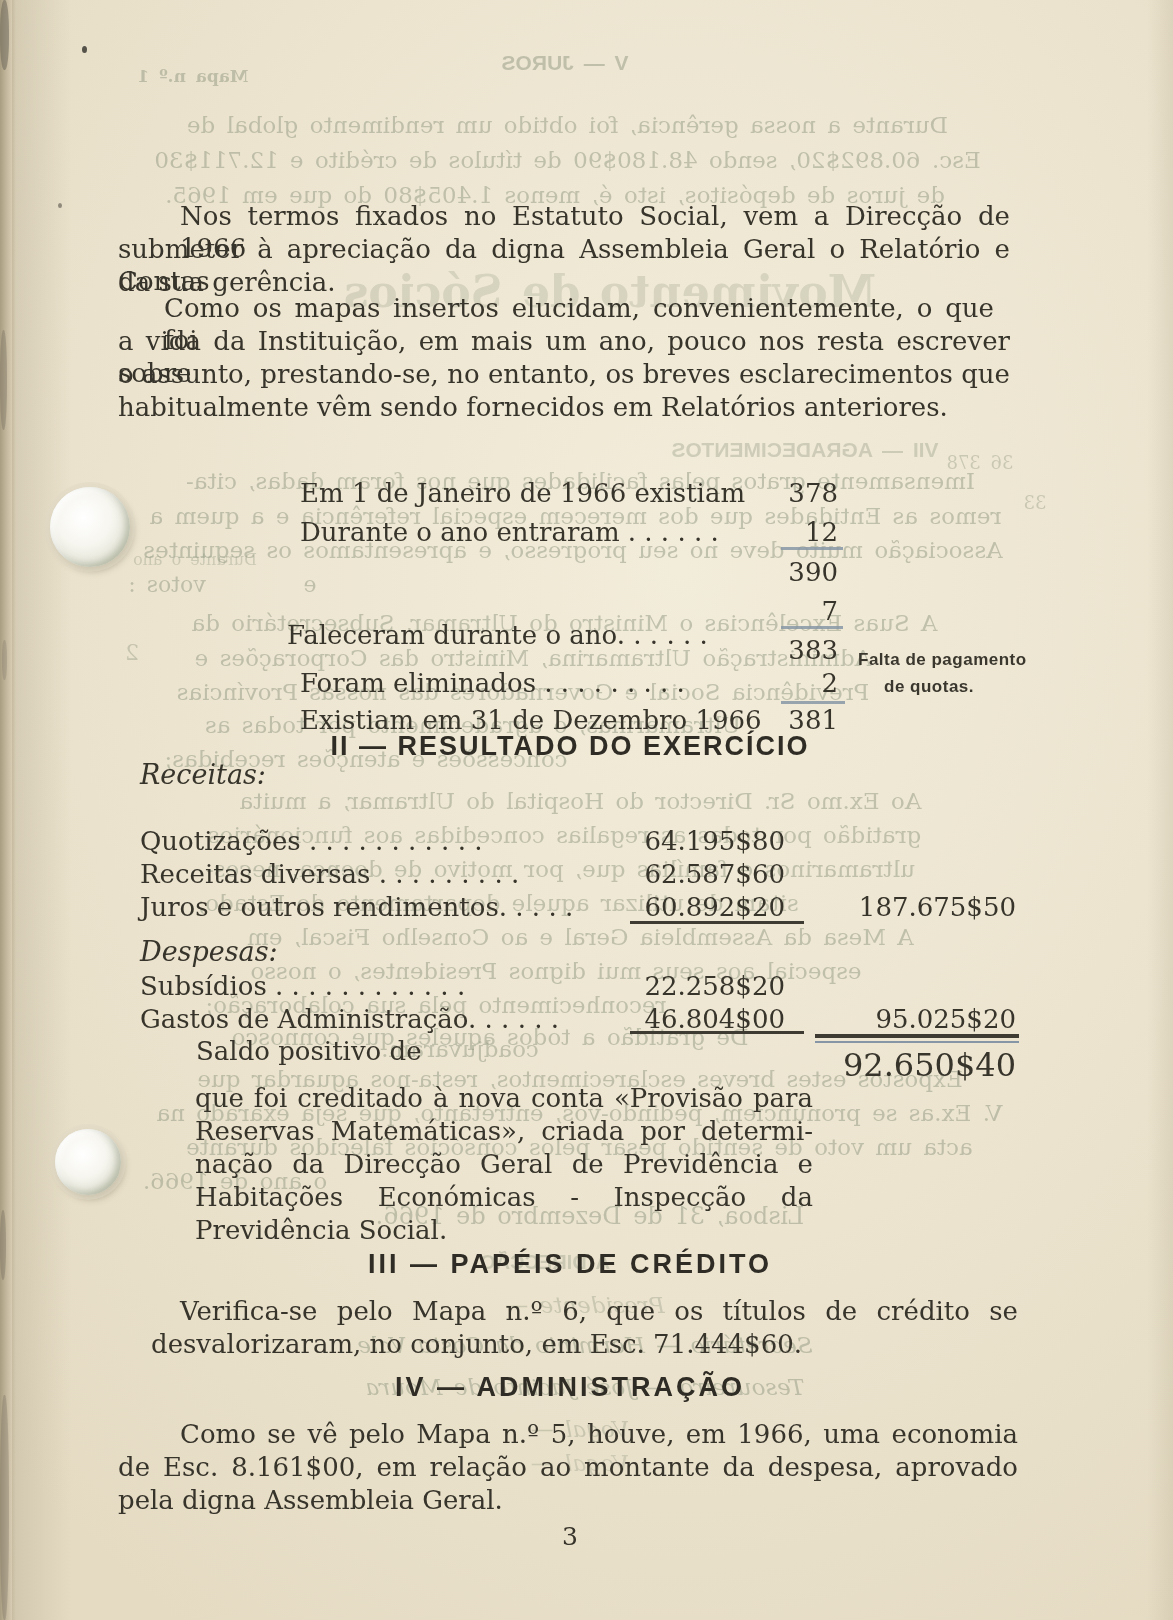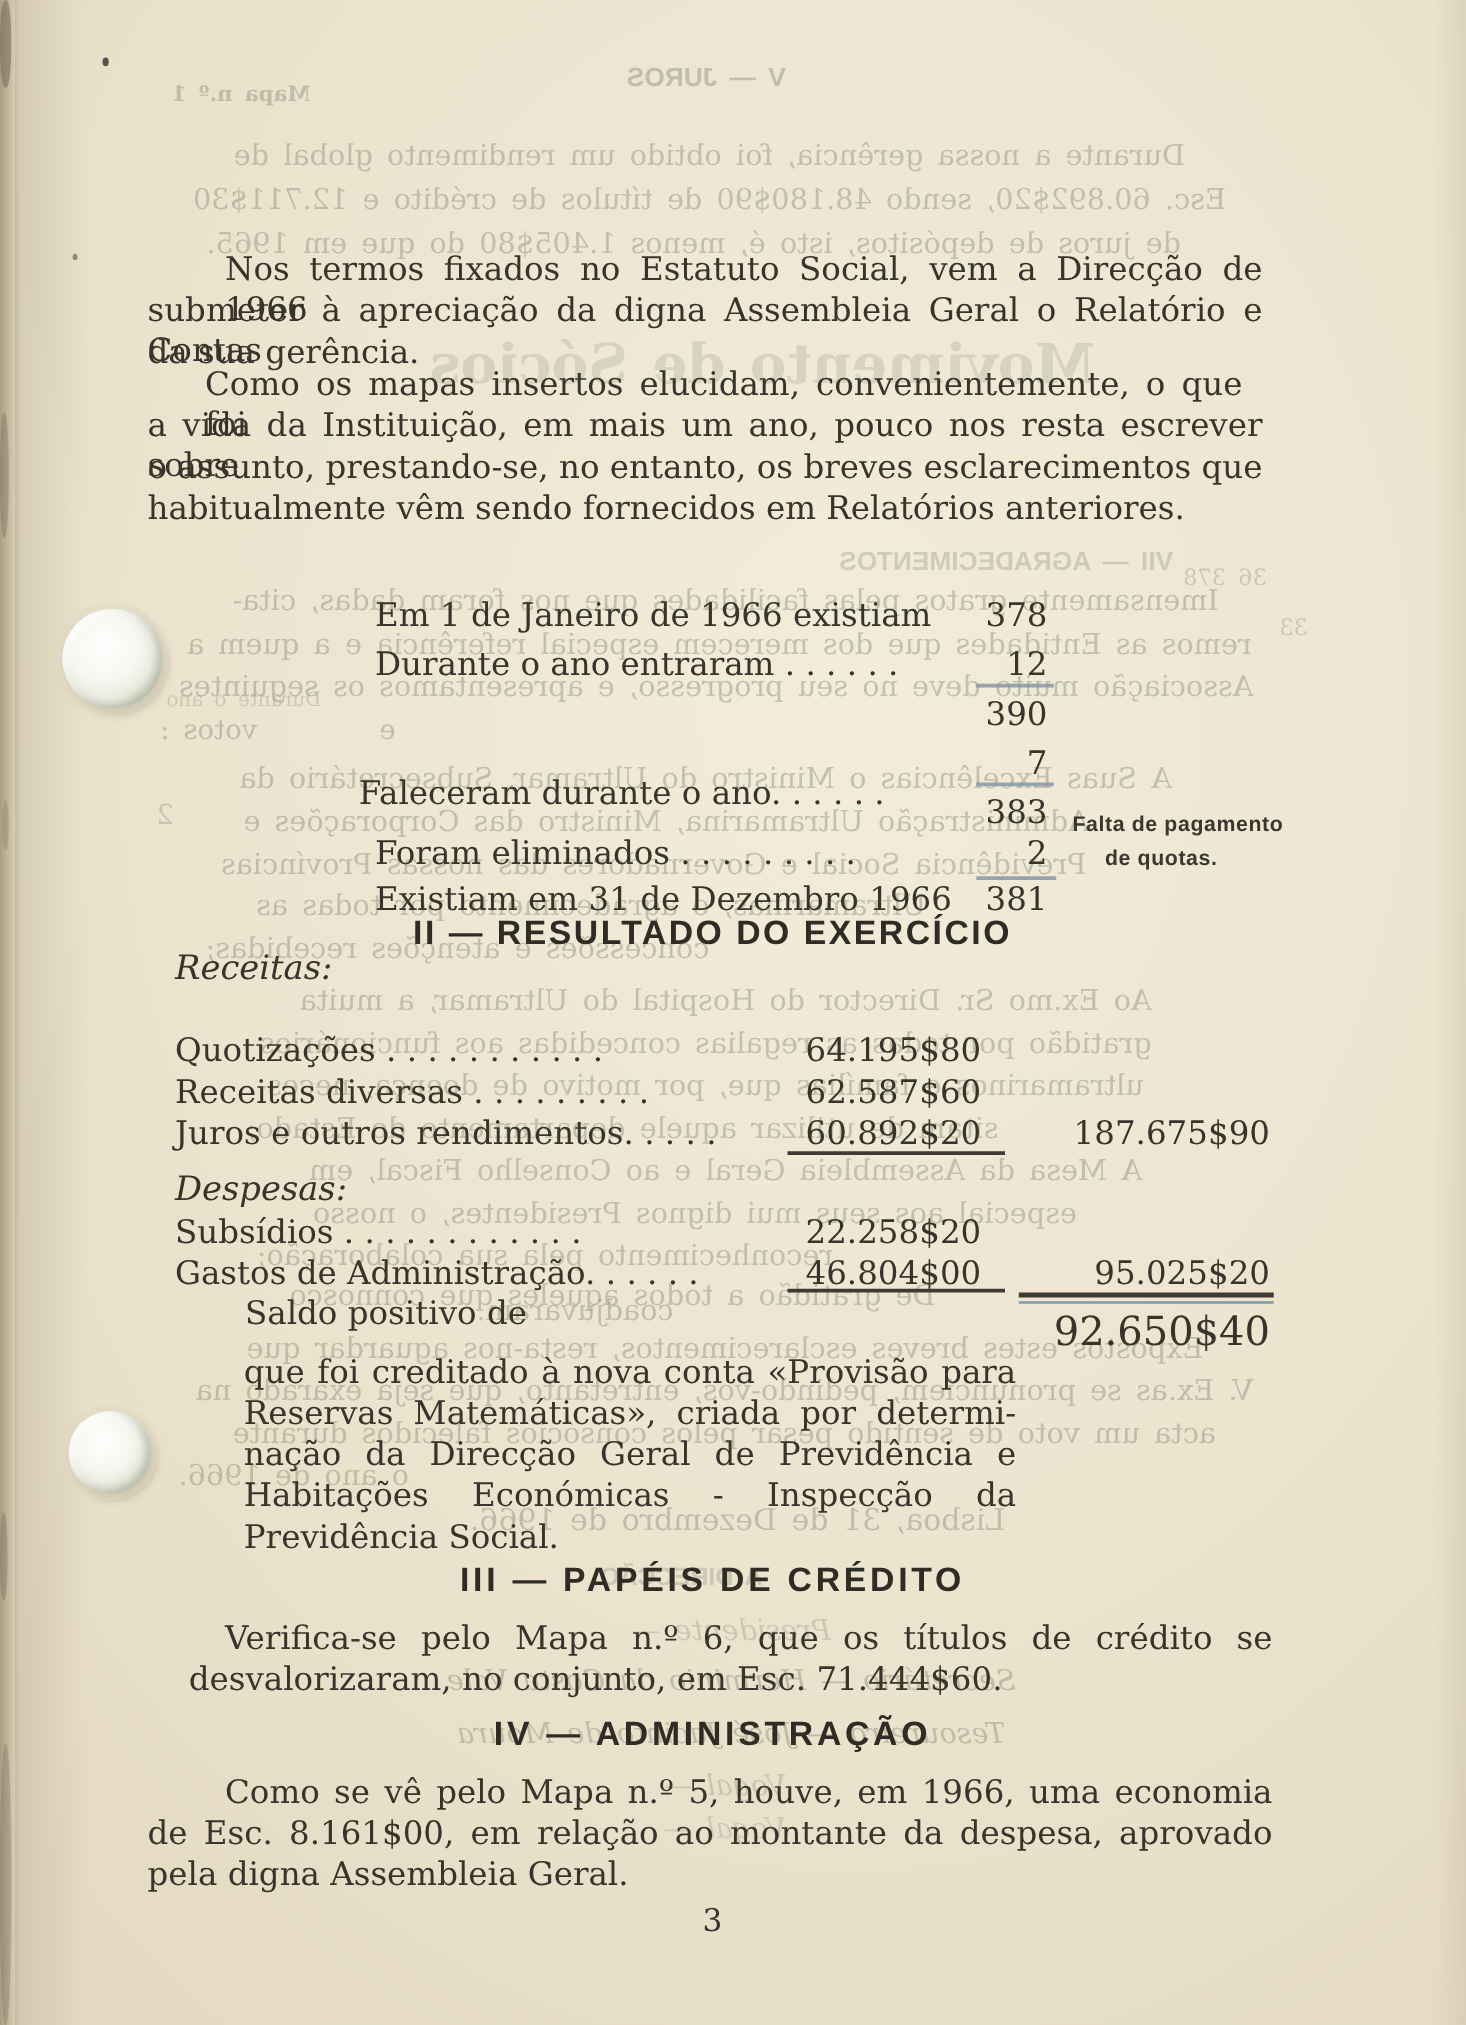--- a/index.html
+++ b/index.html
@@ -154,21 +154,21 @@
   <div class="abs h1 sans hRes">II — RESULTADO DO EXERCÍCIO</div>
   <div class="abs ital serif rLab">Receitas:</div>
   <div class="abs ital serif dLab">Despesas:</div>
   <div id="money">
       <div class="rowlab serif" style="left: 140px; top: 826px;">Quotizações . . . . . . . . . . .</div>
       <div class="rowval serif" style="left: 633px; top: 826px; width: 152px;">64.195$80</div>
       <div class="rowlab serif" style="left: 140px; top: 859px;">Receitas diversas . . . . . . . . .</div>
       <div class="rowval serif" style="left: 633px; top: 859px; width: 152px;">62.587$60</div>
       <div class="rowlab serif" style="left: 140px; top: 892px;">Juros e outros rendimentos. . . . .</div>
       <div class="rowval serif" style="left: 633px; top: 892px; width: 152px;">60.892$20</div>
-      <div class="rowval serif" style="left: 818px; top: 892px; width: 198px;">187.675$90</div>
+      <div class="rowval serif" style="left: 818px; top: 892px; width: 198px;">187.675$50</div>
       <div class="rowlab serif" style="left: 140px; top: 971px;">Subsídios . . . . . . . . . . . .</div>
       <div class="rowval serif" style="left: 633px; top: 971px; width: 152px;">22.258$20</div>
       <div class="rowlab serif" style="left: 140px; top: 1004px;">Gastos de Administração. . . . . .</div>
       <div class="rowval serif" style="left: 633px; top: 1004px; width: 152px;">46.804$00</div>
       <div class="rowval serif" style="left: 818px; top: 1004px; width: 198px;">95.025$20</div>
     </div>
   <div class="abs serif saldoLab">Saldo positivo de</div>
   <div class="abs serif val saldoVal">92.650$40</div>
   <div id="saldoNote">
       <div class="jline serif" style="left: 195px; top: 1082px; width: 618px;">que foi creditado à nova conta «Provisão para</div>

